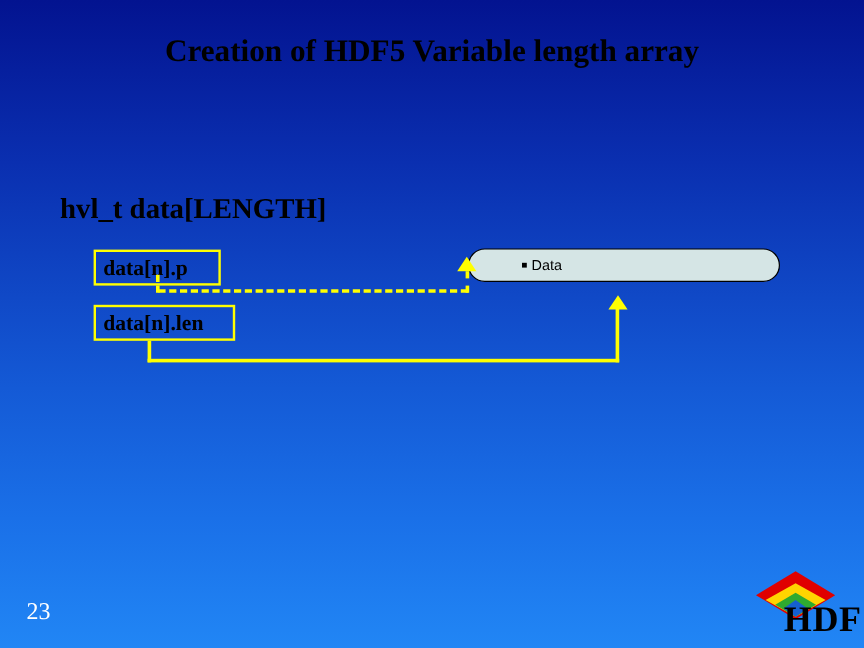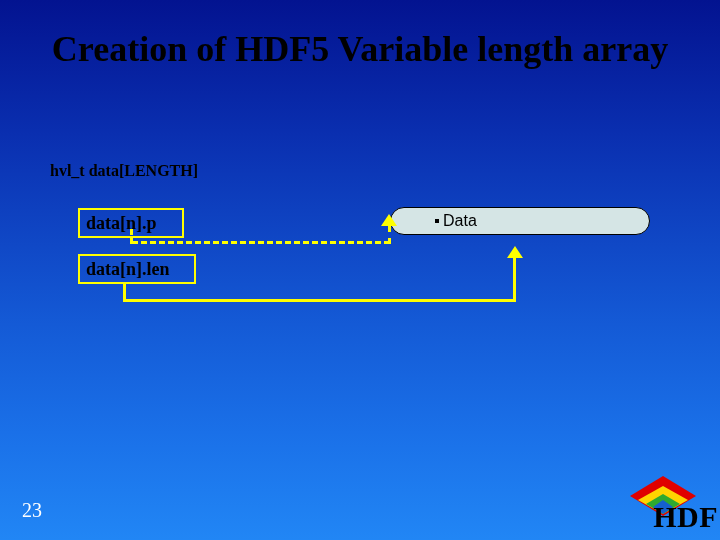--- a/index.html
+++ b/index.html
@@ -18,29 +18,29 @@
     color: #fff;
   }
   .title {
     position: absolute;
     top: 28px;
     left: 0;
     right: 0;
     text-align: center;
     color: #000;
     font-weight: bold;
-    font-size: 36px;
+    font-size: 26px;
   }
   .decl {
     position: absolute;
     top: 162px;
     left: 50px;
     color: #000;
     font-weight: bold;
-    font-size: 16px;
+    font-size: 24px;
   }
   .box {
     position: absolute;
     border: 2px solid #ffff00;
     color: #000;
     font-weight: bold;
     font-size: 18px;
     background: transparent;
     box-sizing: border-box;
     display: flex;
@@ -64,21 +64,21 @@
     top: 207px;
     left: 390px;
     width: 260px;
     height: 28px;
     border: 1.5px solid #000;
     border-radius: 14px;
     background: #d5e5e5;
     box-sizing: border-box;
     color: #000;
     font-family: Arial, Helvetica, sans-serif;
-    font-size: 16px;
+    font-size: 12px;
     display: flex;
     align-items: center;
     padding-left: 44px;
   }
   #data-box .bullet {
     display: inline-block;
     width: 4px;
     height: 4px;
     background: #000;
     margin-right: 4px;

